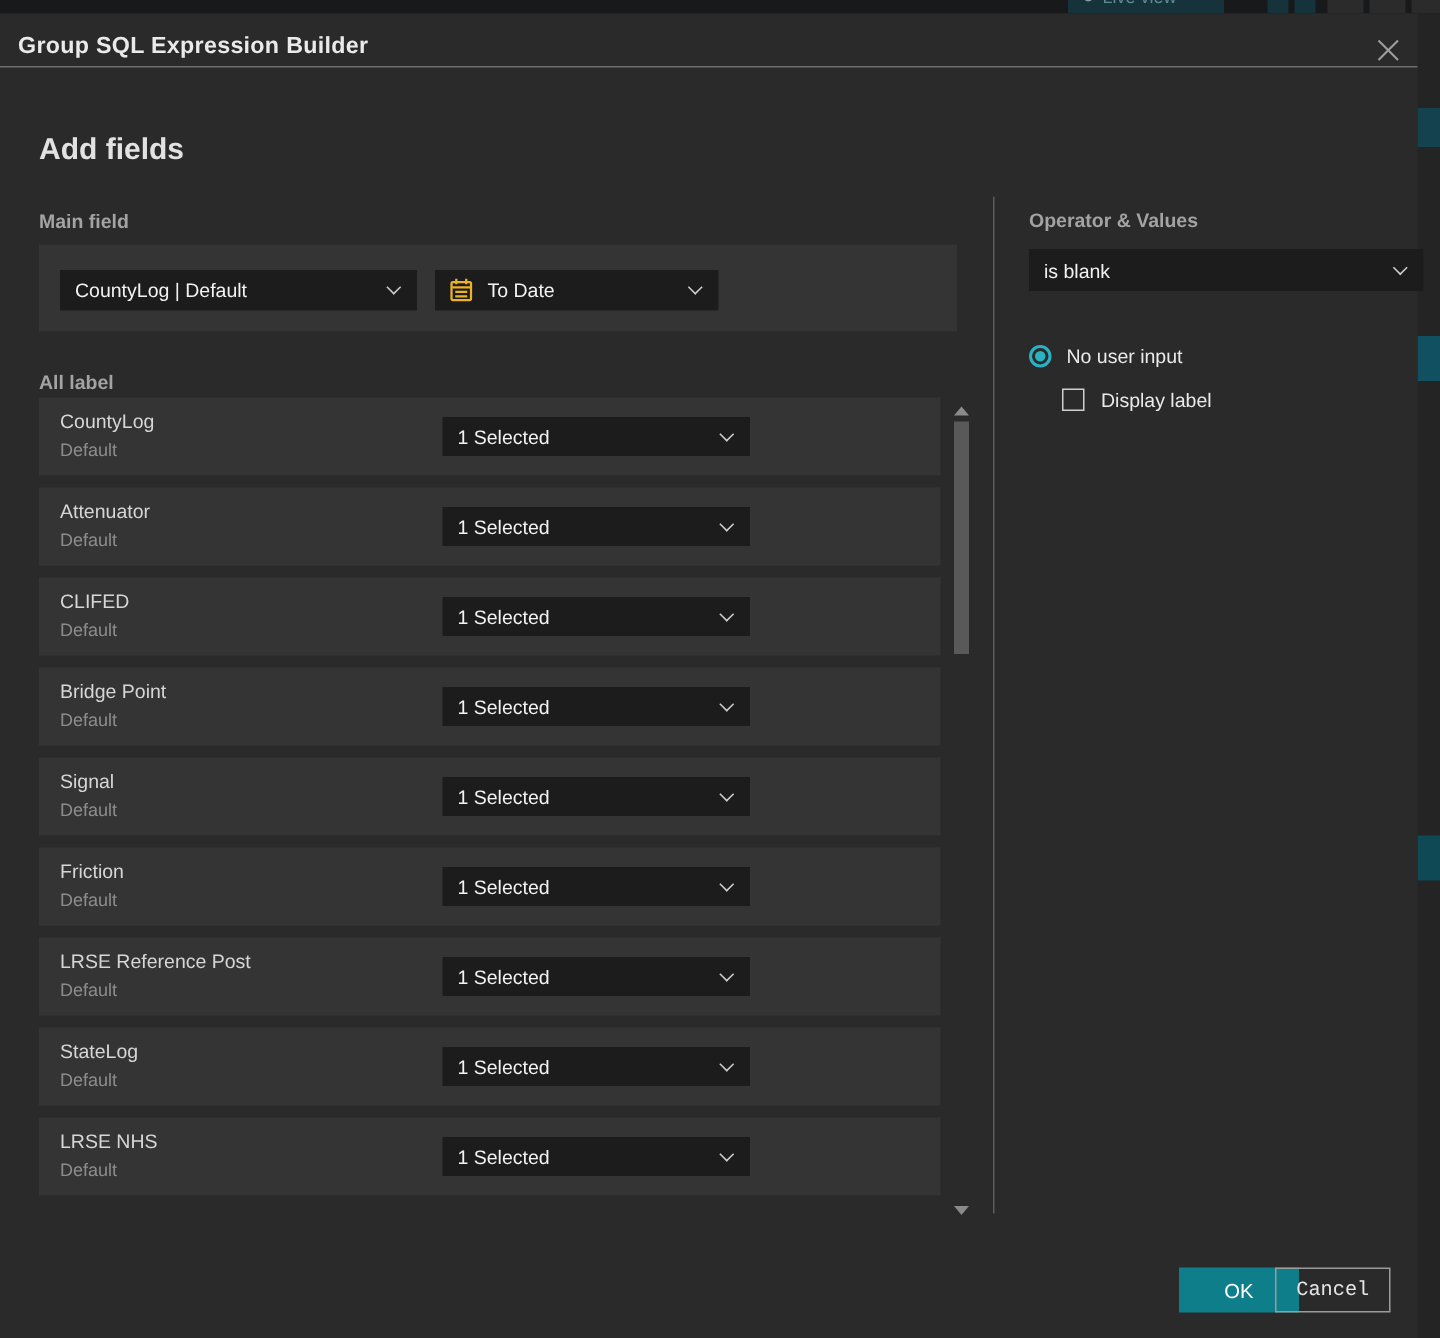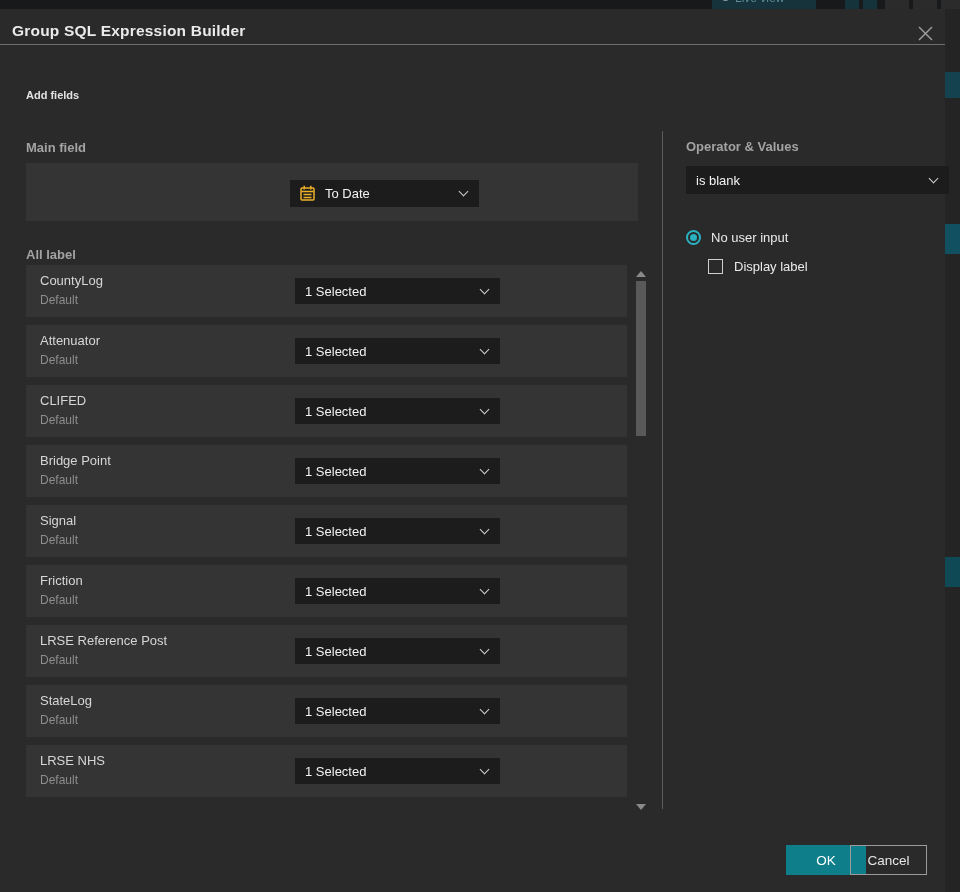--- a/index.html
+++ b/index.html
@@ -21,21 +21,21 @@
   
   .dialog { position:absolute; left:0; top:9px; width:945px; height:883px;
     background:#2a2a2b; z-index:2; }
   .dlg-header { position:absolute; left:0; top:0; width:100%; height:36px;
     border-bottom:1px solid #6e6e6e; }
   .dlg-title { position:absolute; left:12px; top:13px; font-size:15.5px; font-weight:600;
     color:#eaeaea; letter-spacing:.2px; }
   .close-btn { position:absolute; right:8px; top:12px; width:24px; height:24px;
     display:flex; align-items:center; justify-content:center; cursor:pointer; }
 
-  .h-add-fields { position:absolute; left:26px; top:80px; font-size:11px; font-weight:700;
+  .h-add-fields { position:absolute; left:26px; top:80px; font-size:20px; font-weight:700;
     color:#e2e2e2; }
   .sec-label { position:absolute; font-size:13px; font-weight:700; color:#a3a3a3; }
 
   .main-box { position:absolute; left:26px; top:154px; width:612px; height:58px;
     background:#343435; }
 
   .dd { position:absolute; background:#1c1c1d; display:flex; align-items:center;
     color:#f2f2f2; font-size:13px; cursor:pointer; }
   .dd .dd-text { flex:1 1 auto; padding-left:10px; white-space:nowrap; overflow:hidden; }
   .chev { flex:0 0 auto; width:7px; height:7px; border-right:1.5px solid #cfcfcf;
@@ -74,21 +74,21 @@
   .check-row { position:absolute; left:708px; top:250px; display:flex; align-items:center;
     gap:11px; cursor:pointer; }
   .checkbox { width:15px; height:15px; border:1.5px solid #cfcfcf; background:transparent; }
 
   
   .ok-btn { position:absolute; left:766px; top:836px; width:80px; height:30px;
     background:#0e7e8b; color:#ffffff; font-size:13.5px; display:flex; align-items:center;
     justify-content:center; cursor:pointer; border:none; font-family:inherit;margin-left:20px; }
   .cancel-btn { position:absolute; left:850px; top:836px; width:77px; height:30px;
     background:transparent; color:#e6e6e6; font-size:13.5px; display:flex; align-items:center;
-    justify-content:center; border:1px solid #9b9b9b; cursor:pointer; font-family:Liberation Sans, sans-serif; }
+    justify-content:center; border:1px solid #9b9b9b; cursor:pointer; font-family:Liberation Mono, monospace; }
 </style>
 </head>
 <body>
 
 <div class="top-strip">
   <div class="live-view-tab">
     <span class="live-view-dot"></span>
     <span>Live view</span>
   </div>
   <div class="strip-block" style="left:845px;width:14px;background:#15333b;"></div>
@@ -113,20 +113,24 @@
         <line x1="2" y1="2" x2="15" y2="15" stroke="#9d9d9d" stroke-width="1.4"></line>
         <line x1="15" y1="2" x2="2" y2="15" stroke="#9d9d9d" stroke-width="1.4"></line>
       </svg>
     </span>
   </div>
 
   <div class="h-add-fields">Add fields</div>
 
   <div class="sec-label h-main-field-top">Main field</div>
   <div class="main-box">
+    <div class="dd" style="position:absolute;left:14px;top:17px;width:238px;height:27px;">
+      <span class="dd-text">CountyLog | Default</span>
+      <span class="chev"></span>
+    </div>
     <div class="dd" style="position:absolute;left:264px;top:17px;width:189px;height:27px;">
       <span class="cal-icon">
         <svg width="17" height="17" viewBox="0 0 17 17" fill="none" stroke="#edb128" stroke-width="1.5">
           <rect x="2" y="3" width="13" height="12" rx="1"></rect>
           <line x1="5.2" y1="0.8" x2="5.2" y2="4.5"></line>
           <line x1="11.8" y1="0.8" x2="11.8" y2="4.5"></line>
           <line x1="2.5" y1="6.5" x2="14.5" y2="6.5"></line>
           <line x1="4.5" y1="9.5" x2="12.5" y2="9.5"></line>
           <line x1="4.5" y1="12.5" x2="12.5" y2="12.5"></line>
         </svg>

